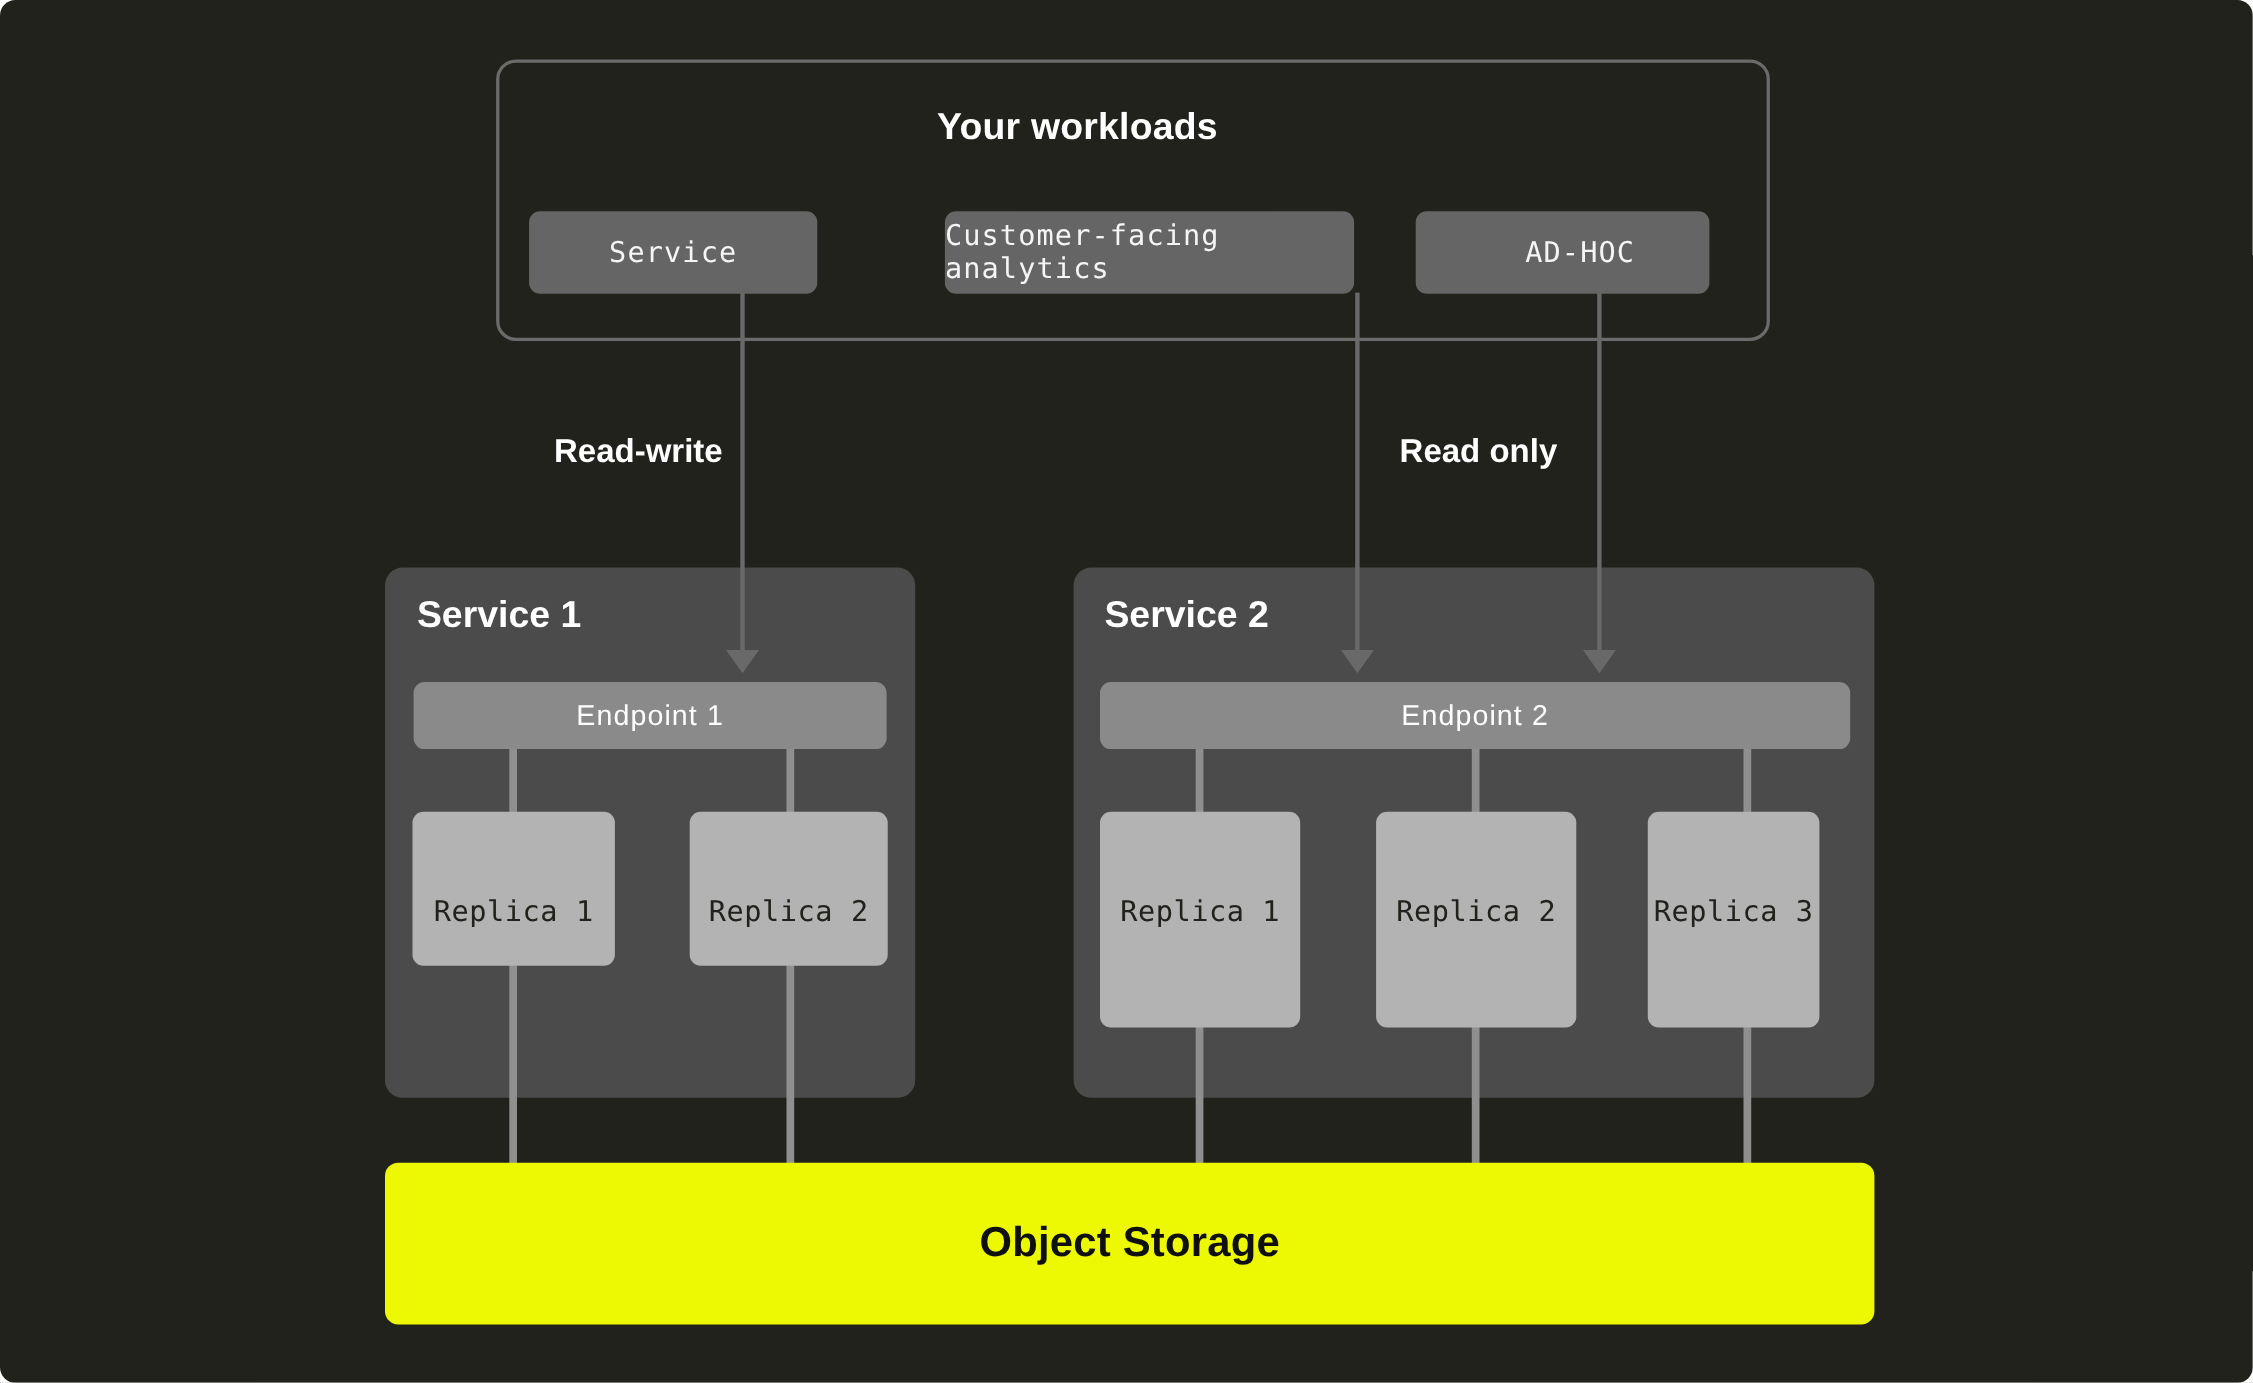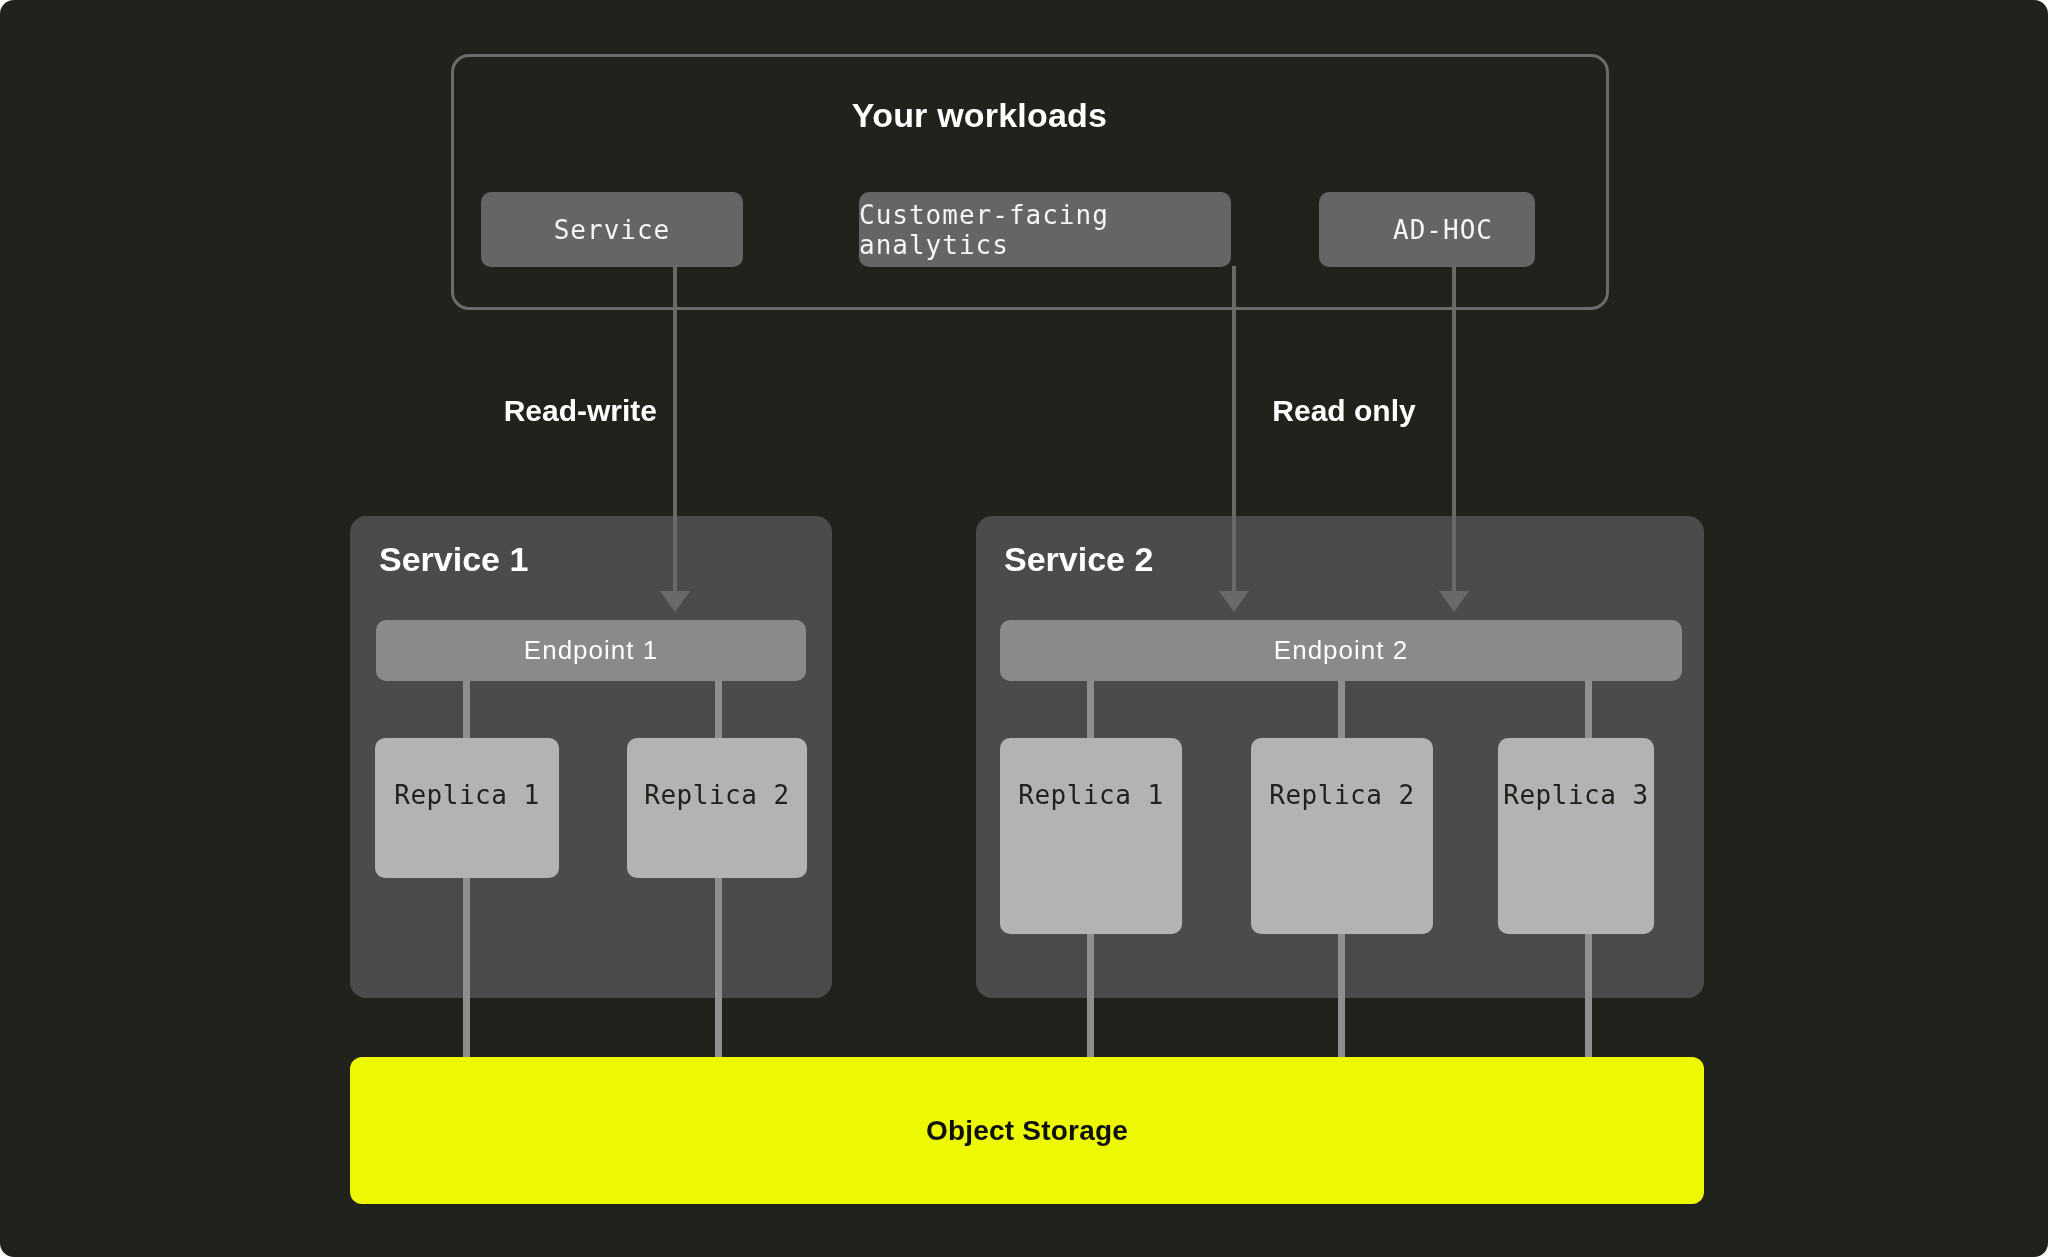--- a/index.html
+++ b/index.html
@@ -18,21 +18,21 @@
     color:var(--light-text,#fff);font-size:34px;font-weight:bold;letter-spacing:.2px;
   }
   .pill{
     position:absolute;top:192px;height:75px;border-radius:10px;
     background:var(--pill-bg,#656565);color:#f5f5f5;
     font-family:"DejaVu Sans Mono",monospace;font-size:26px;letter-spacing:1px;
     display:flex;align-items:center;justify-content:center;box-sizing:border-box;
   }
   .pill-writes{left:481px;width:262px;}
   .pill-analytics{left:859px;width:372px;}
-  .pill-adhoc{left:1319px;width:216px;padding-left:32px;}
+  .pill-adhoc{left:1287px;width:267px;padding-left:32px;}
   
   .aline{position:absolute;width:4px;background:var(--arrow,#696969);z-index:4;}
   .ahead{
     position:absolute;width:0;height:0;z-index:4;
     border-left:15px solid transparent;border-right:15px solid transparent;
     border-top:21px solid var(--arrow,#696969);
   }
   .edge-label{
     position:absolute;top:394px;color:var(--light-text,#fff);
     font-size:30px;font-weight:bold;z-index:4;white-space:nowrap;
@@ -59,35 +59,35 @@
     display:flex;align-items:center;justify-content:center;
   }
   .ep1{left:376px;width:430px;}
   .ep2{left:1000px;width:682px;}
   .connector{position:absolute;top:678px;height:382px;width:7px;background:var(--connector,#8f8f8f);z-index:2;}
   .replica{
     position:absolute;top:738px;border-radius:10px;z-index:3;
     background:var(--replica-bg,#b3b3b3);color:var(--dark-text,#20221b);
     font-family:"DejaVu Sans Mono",monospace;font-size:26px;letter-spacing:.5px;
     display:flex;justify-content:center;align-items:flex-start;
-    padding-top:42px;box-sizing:border-box;
+    padding-top:76px;box-sizing:border-box;
   }
   .rep-s1{height:140px;}
   .rep-s2{height:196px;}
   .r11{left:375px;width:184px;}
   .r12{left:627px;width:180px;}
   .r21{left:1000px;width:182px;}
   .r22{left:1251px;width:182px;}
   .r23{left:1498px;width:156px;}
   
   .storage{
     position:absolute;left:350px;top:1057px;width:1354px;height:147px;
     border-radius:12px;background:var(--storage-bg,#ecf902);z-index:5;
     display:flex;align-items:center;justify-content:center;
-    color:var(--storage-text,#101010);font-size:28px;font-weight:bold;letter-spacing:.2px;
+    color:var(--storage-text,#101010);font-size:38px;font-weight:bold;letter-spacing:.2px;
   }
 </style>
 </head>
 <body>
 
 <div id="canvas">
 
   <div class="wl-box"></div>
   <div class="wl-title">Your workloads</div>
   <div class="pill pill-writes">Service</div>

